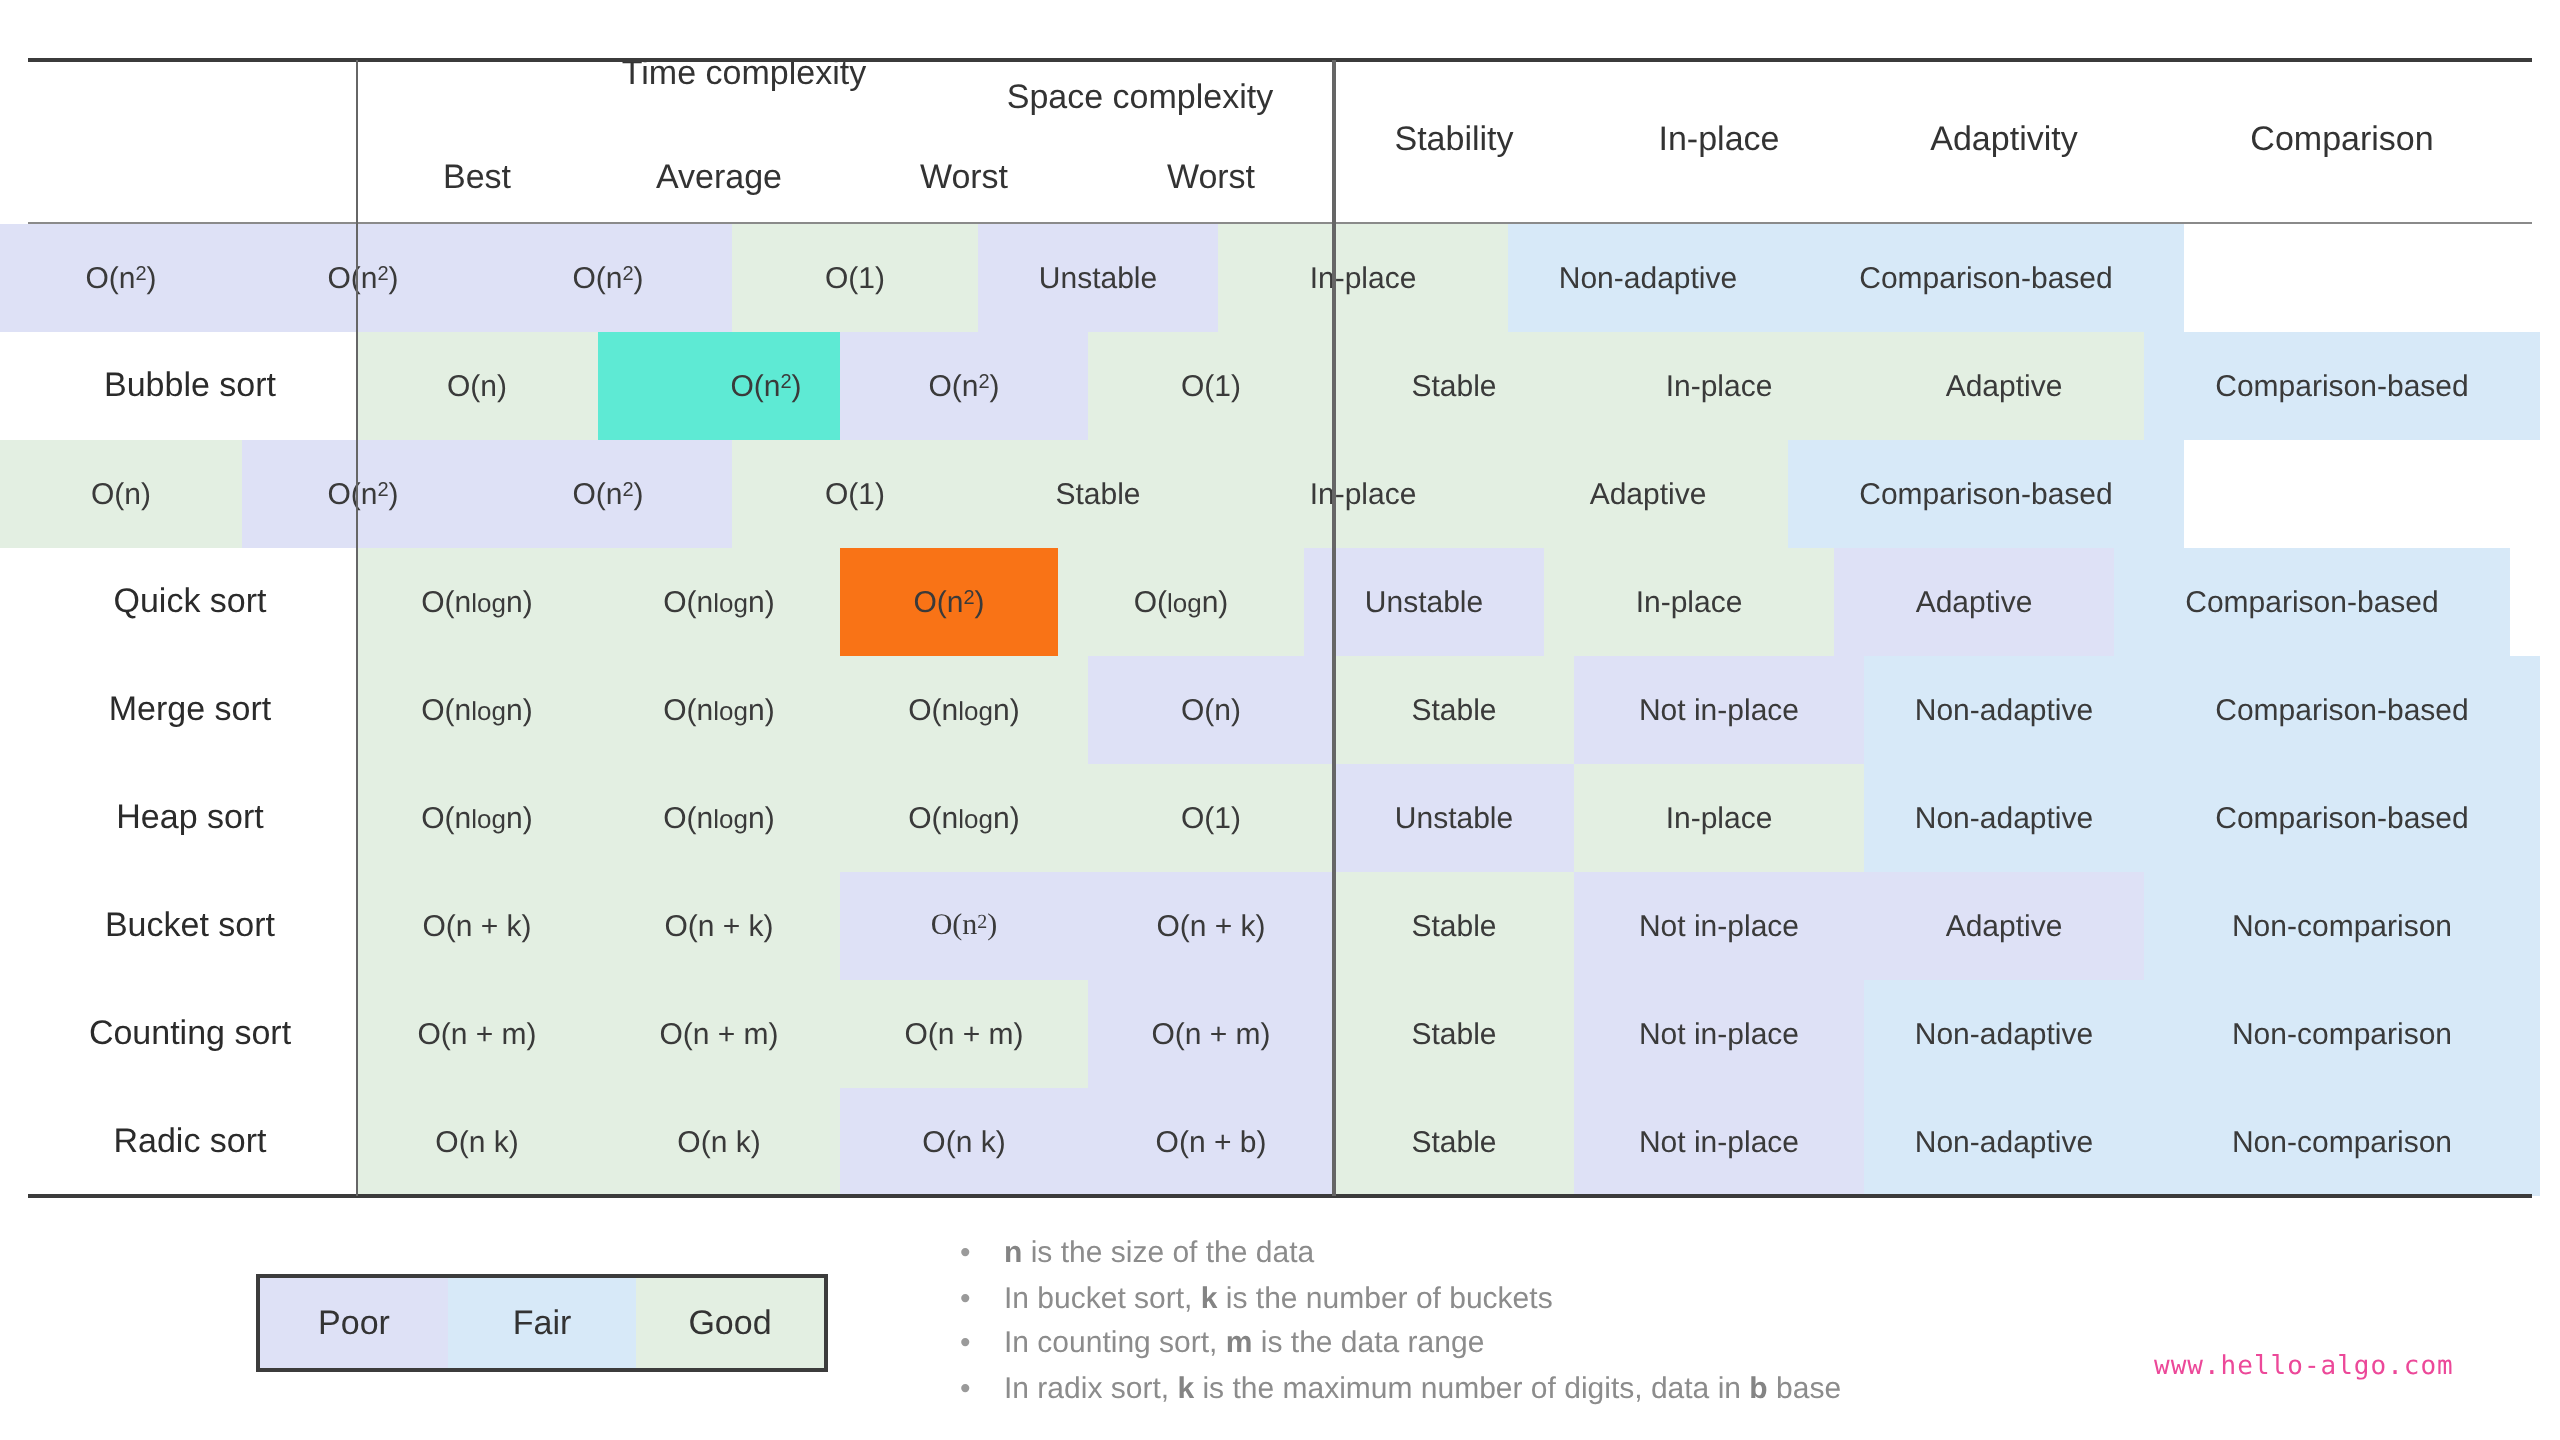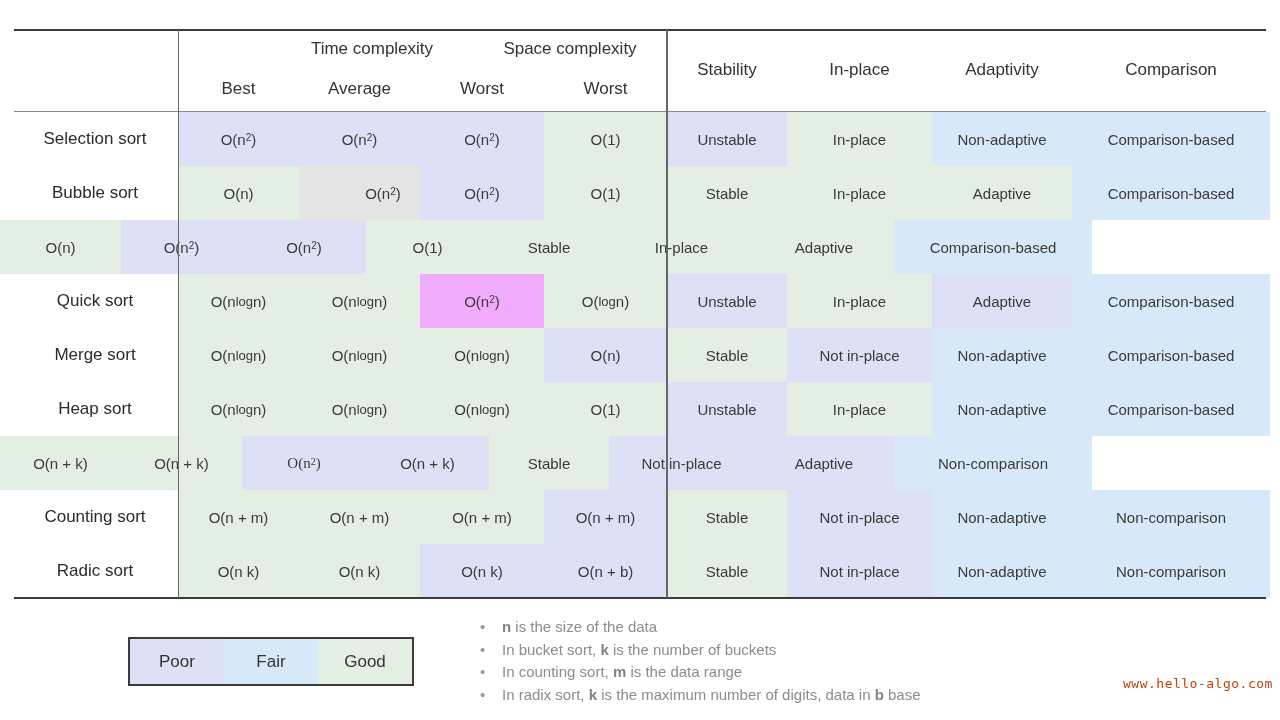--- a/index.html
+++ b/index.html
@@ -12,21 +12,21 @@
   .hline.top    { top:29px;  height:2px;   background:#3b3b3b; }
   .hline.mid    { top:110.5px; height:1.5px; background:#8a8a8a; }
   .hline.bottom { top:596.5px; height:2px; background:#3b3b3b; }
   .vline { position:absolute; top:30px; height:568px; width:1.5px; background:#666; z-index:5; }
   .vline.v1 { left:177.5px; }
   .vline.v2 { left:666px; }
 
   
   .hdr { position:absolute; display:flex; align-items:center; justify-content:center;
          font-size:17px; color:#333; white-space:nowrap; }
-  .hdr.group-time  { left:178px; top:30px; width:366px; height:38px;padding-left:22px; }
+  .hdr.group-time  { left:178px; top:18px; width:366px; height:38px;padding-left:22px; }
   .hdr.group-space { left:455px; top:30px; width:230px; height:38px; }
   .hdr.sub  { top:68px;  height:42px; }
   .hdr.side { top:30px;  height:80px; }
 
   
   .rows { position:absolute; left:0; top:112px; }
   .row { display:flex; height:54px; }
   .cell { display:flex; align-items:center; justify-content:center;
           font-size:15px; color:#3a3a3a; white-space:nowrap; }
   .cell.label { width:178px; font-size:17px; color:#2b2b2b; background:#fff; padding-left:12px; }
@@ -40,21 +40,21 @@
                     font-size:17px; color:#333; }
 
   
   .notes { position:absolute; left:476px; top:616px; font-size:15px; color:#8c8c8c; }
   .note { display:flex; line-height:22.5px; }
   .note .bullet { width:26px; text-align:left; padding-left:4px; color:#9a9a9a; }
   .note b { font-weight:700; color:#848484; }
 
   
   .watermark { position:absolute; left:1077px; top:676px; font-family:"DejaVu Sans Mono", monospace;
-               font-size:13px; color:#c2410c; letter-spacing:0.5px;margin-left:46px; }
+               font-size:13px; color:#ec4899; letter-spacing:0.5px; }
 </style>
 </head>
 <body>
 
 <div class="stage">
 
   <div class="hdr group-time">Time complexity</div>
   <div class="hdr group-space">Space complexity</div>
 
   <div class="hdr sub" style="left:178px;width:121px;">Best</div>
@@ -62,34 +62,33 @@
   <div class="hdr sub" style="left:420px;width:124px;">Worst</div>
   <div class="hdr sub" style="left:544px;width:123px;">Worst</div>
 
   <div class="hdr side" style="left:667px;width:120px;">Stability</div>
   <div class="hdr side" style="left:787px;width:145px;">In-place</div>
   <div class="hdr side" style="left:932px;width:140px;">Adaptivity</div>
   <div class="hdr side" style="left:1072px;width:198px;">Comparison</div>
 
   <div class="rows">
       <div class="row">
-        <div class="cell label">Selection sort</div>
         <div class="cell" style="width: 121px; background: rgb(222, 225, 246);">O(n<sup>2</sup>)</div>
         <div class="cell" style="width: 121px; background: rgb(222, 225, 246);">O(n<sup>2</sup>)</div>
         <div class="cell" style="width: 124px; background: rgb(222, 225, 246);">O(n<sup>2</sup>)</div>
         <div class="cell" style="width: 123px; background: rgb(227, 239, 226);">O(1)</div>
         <div class="cell" style="width: 120px; background: rgb(222, 225, 246);">Unstable</div>
         <div class="cell" style="width: 145px; background: rgb(227, 239, 226);">In-place</div>
         <div class="cell" style="width: 140px; background: rgb(215, 233, 248);">Non-adaptive</div>
         <div class="cell" style="width: 198px; background: rgb(215, 233, 248);">Comparison-based</div>
       </div>
       <div class="row">
         <div class="cell label">Bubble sort</div>
         <div class="cell" style="width: 121px; background: rgb(227, 239, 226);">O(n)</div>
-        <div class="cell" style="width: 121px; background: #e5e5e5; padding-left: 47px;">O(n<sup>2</sup>)</div>
+        <div class="cell" style="width: 121px; background: #5eead4; padding-left: 47px;">O(n<sup>2</sup>)</div>
         <div class="cell" style="width: 124px; background: rgb(222, 225, 246);">O(n<sup>2</sup>)</div>
         <div class="cell" style="width: 123px; background: rgb(227, 239, 226);">O(1)</div>
         <div class="cell" style="width: 120px; background: rgb(227, 239, 226);">Stable</div>
         <div class="cell" style="width: 145px; background: rgb(227, 239, 226);">In-place</div>
         <div class="cell" style="width: 140px; background: rgb(227, 239, 226);">Adaptive</div>
         <div class="cell" style="width: 198px; background: rgb(215, 233, 248);">Comparison-based</div>
       </div>
       <div class="row">
         <div class="cell" style="width: 121px; background: rgb(227, 239, 226);">O(n)</div>
         <div class="cell" style="width: 121px; background: rgb(222, 225, 246);">O(n<sup>2</sup>)</div>
@@ -97,21 +96,21 @@
         <div class="cell" style="width: 123px; background: rgb(227, 239, 226);">O(1)</div>
         <div class="cell" style="width: 120px; background: rgb(227, 239, 226);">Stable</div>
         <div class="cell" style="width: 145px; background: rgb(227, 239, 226);">In-place</div>
         <div class="cell" style="width: 140px; background: rgb(227, 239, 226);">Adaptive</div>
         <div class="cell" style="width: 198px; background: rgb(215, 233, 248);">Comparison-based</div>
       </div>
       <div class="row">
         <div class="cell label">Quick sort</div>
         <div class="cell" style="width: 121px; background: rgb(227, 239, 226);">O(n <span class="log">log</span> n)</div>
         <div class="cell" style="width: 121px; background: rgb(227, 239, 226);">O(n <span class="log">log</span> n)</div>
-        <div class="cell" style="width: 124px; background: #f0abfc;">O(n<sup>2</sup>)</div>
+        <div class="cell" style="width: 109px; background: #f97316;">O(n<sup>2</sup>)</div>
         <div class="cell" style="width: 123px; background: rgb(227, 239, 226);">O(<span class="log">log</span> n)</div>
         <div class="cell" style="width: 120px; background: rgb(222, 225, 246);">Unstable</div>
         <div class="cell" style="width: 145px; background: rgb(227, 239, 226);">In-place</div>
         <div class="cell" style="width: 140px; background: rgb(222, 225, 246);">Adaptive</div>
         <div class="cell" style="width: 198px; background: rgb(215, 233, 248);">Comparison-based</div>
       </div>
       <div class="row">
         <div class="cell label">Merge sort</div>
         <div class="cell" style="width: 121px; background: rgb(227, 239, 226);">O(n <span class="log">log</span> n)</div>
         <div class="cell" style="width: 121px; background: rgb(227, 239, 226);">O(n <span class="log">log</span> n)</div>
@@ -127,20 +126,21 @@
         <div class="cell" style="width: 121px; background: rgb(227, 239, 226);">O(n <span class="log">log</span> n)</div>
         <div class="cell" style="width: 121px; background: rgb(227, 239, 226);">O(n <span class="log">log</span> n)</div>
         <div class="cell" style="width: 124px; background: rgb(227, 239, 226);">O(n <span class="log">log</span> n)</div>
         <div class="cell" style="width: 123px; background: rgb(227, 239, 226);">O(1)</div>
         <div class="cell" style="width: 120px; background: rgb(222, 225, 246);">Unstable</div>
         <div class="cell" style="width: 145px; background: rgb(227, 239, 226);">In-place</div>
         <div class="cell" style="width: 140px; background: rgb(215, 233, 248);">Non-adaptive</div>
         <div class="cell" style="width: 198px; background: rgb(215, 233, 248);">Comparison-based</div>
       </div>
       <div class="row">
+        <div class="cell label">Bucket sort</div>
         <div class="cell" style="width: 121px; background: rgb(227, 239, 226);">O(n + k)</div>
         <div class="cell" style="width: 121px; background: rgb(227, 239, 226);">O(n + k)</div>
         <div class="cell" style="width: 124px; background: rgb(222, 225, 246); font-family: Liberation Serif, serif;">O(n<sup>2</sup>)</div>
         <div class="cell" style="width: 123px; background: rgb(222, 225, 246);">O(n + k)</div>
         <div class="cell" style="width: 120px; background: rgb(227, 239, 226);">Stable</div>
         <div class="cell" style="width: 145px; background: rgb(222, 225, 246);">Not in-place</div>
         <div class="cell" style="width: 140px; background: rgb(222, 225, 246);">Adaptive</div>
         <div class="cell" style="width: 198px; background: rgb(215, 233, 248);">Non-comparison</div>
       </div>
       <div class="row">

